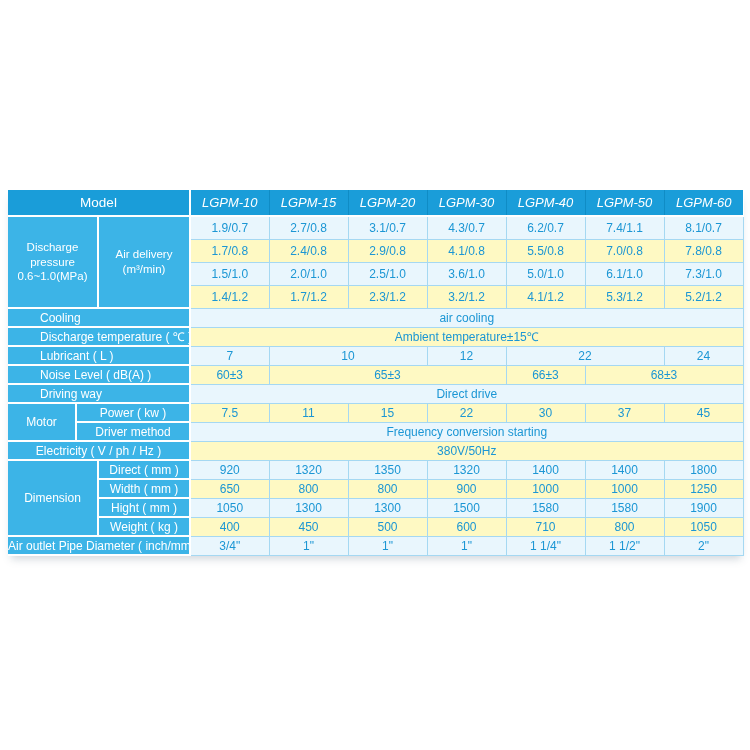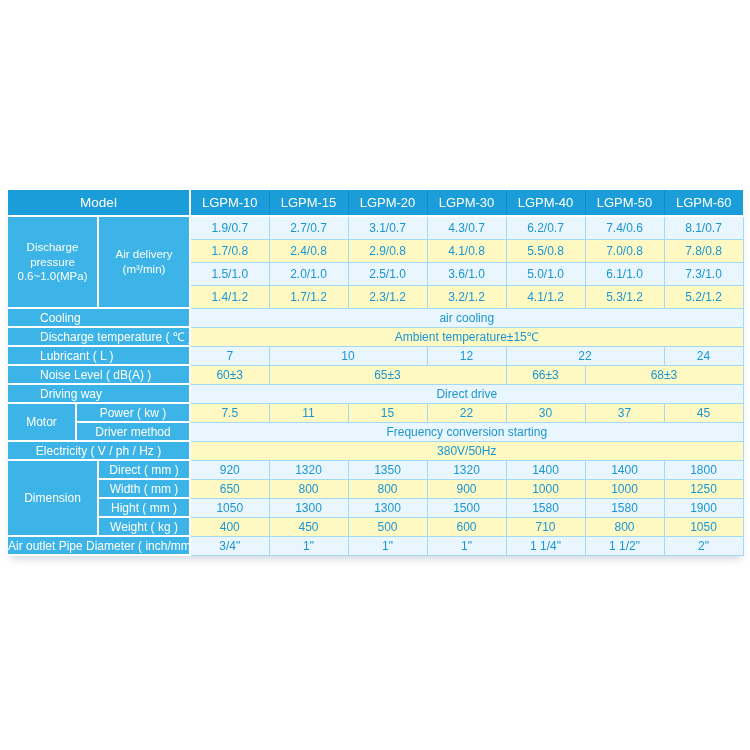--- a/index.html
+++ b/index.html
@@ -15,20 +15,21 @@
   }
   td,th{padding:0;font-weight:normal;vertical-align:middle;overflow:hidden;white-space:nowrap;}
   tr.hrow{height:26px;}
   tr.air{height:23px;}
   tr.std{height:19px;}
   
   .hd{
     background:var(--header_bg,#1a9dd9);color:#fff;font-size:13px;text-align:center;
     border-right:1px solid var(--header_divider,#0f8cc5);
     border-bottom:2px solid #ffffff;
+    font-style:italic;
   }
   .hd.last{border-right:none;}
   .hd-model{
     background:var(--header_bg,#1a9dd9);color:#fff;font-size:13.5px;text-align:center;
     border-right:2px solid #ffffff;border-bottom:2px solid #ffffff;
   }
   
   .lbl{
     background:var(--label_bg,#3cb4e7);color:#fff;font-size:12px;
     border-right:2px solid #ffffff;border-bottom:2px solid #ffffff;
@@ -77,25 +78,25 @@
   <tr class="air lt">
     <td class="lbl lbl-center sm" colspan="2" rowspan="4">
       <span>Discharge pressure</span><br>
       <span>0.6~1.0(MPa)</span>
     </td>
     <td class="lbl lbl-center sm" rowspan="4">
       <span>Air delivery</span><br>
       <span>(m³/min)</span>
     </td>
     <td class="d">1.9/0.7</td>
-    <td class="d">2.7/0.7</td>
+    <td class="d">2.7/0.8</td>
     <td class="d">3.1/0.7</td>
     <td class="d">4.3/0.7</td>
     <td class="d">6.2/0.7</td>
-    <td class="d">7.4/0.6</td>
+    <td class="d">7.4/1.1</td>
     <td class="d">8.1/0.7</td>
   </tr>
   <tr class="air wt">
     <td class="d">1.7/0.8</td>
     <td class="d">2.4/0.8</td>
     <td class="d">2.9/0.8</td>
     <td class="d">4.1/0.8</td>
     <td class="d">5.5/0.8</td>
     <td class="d">7.0/0.8</td>
     <td class="d">7.8/0.8</td>

